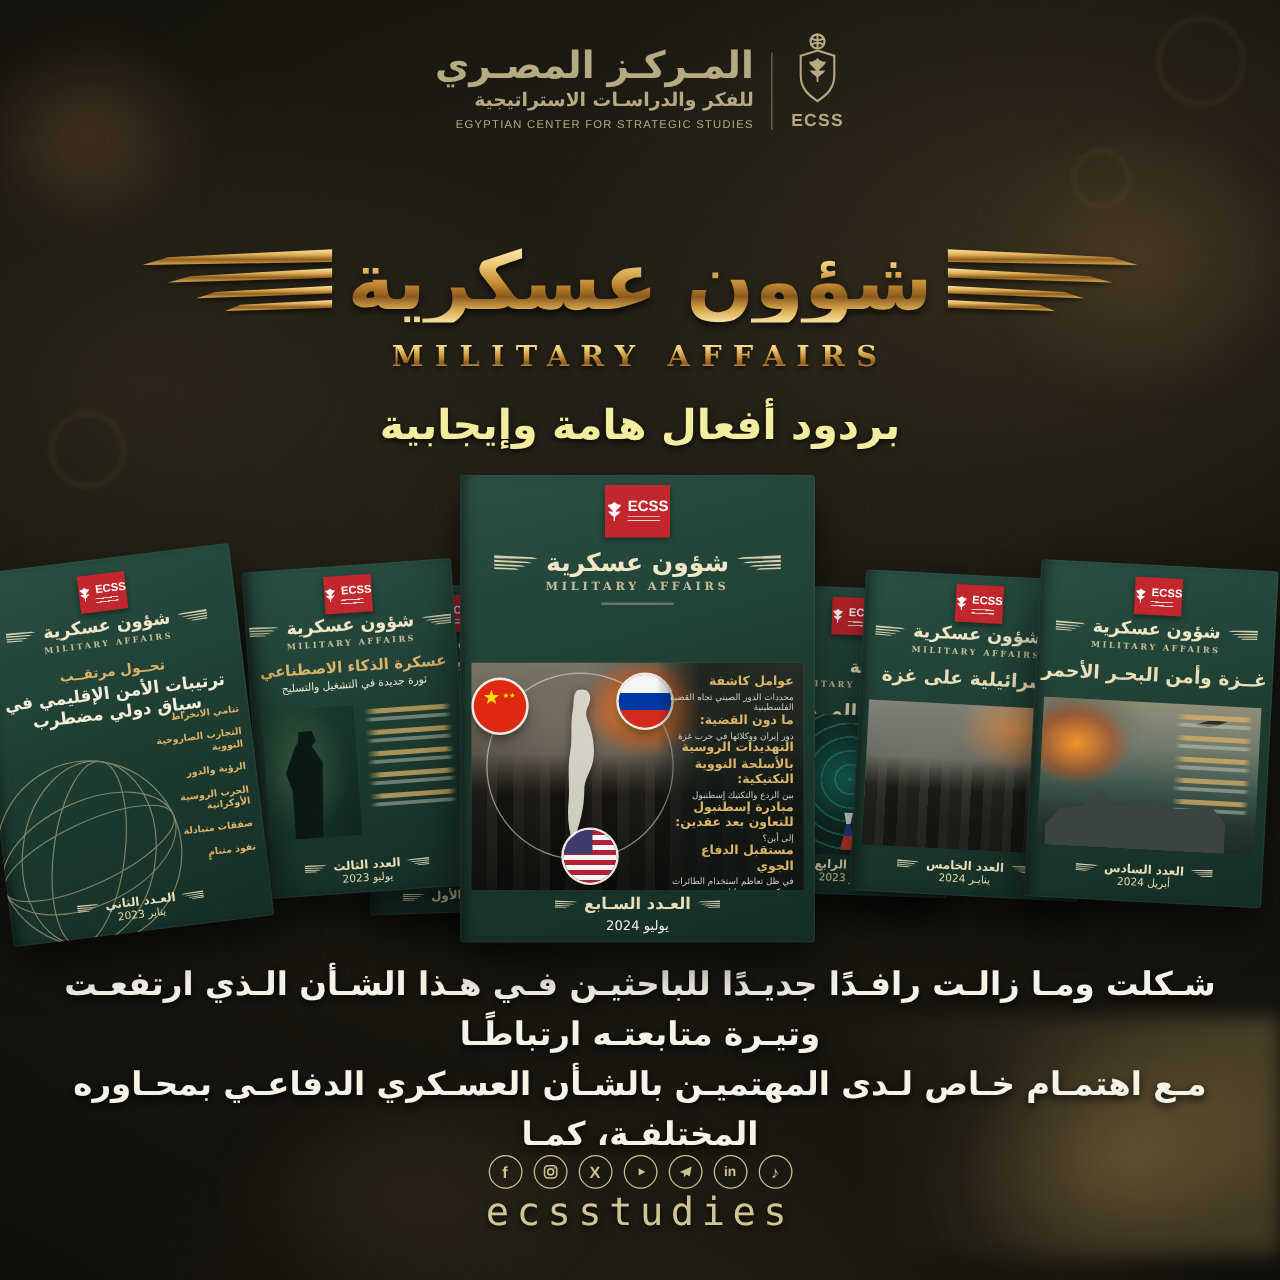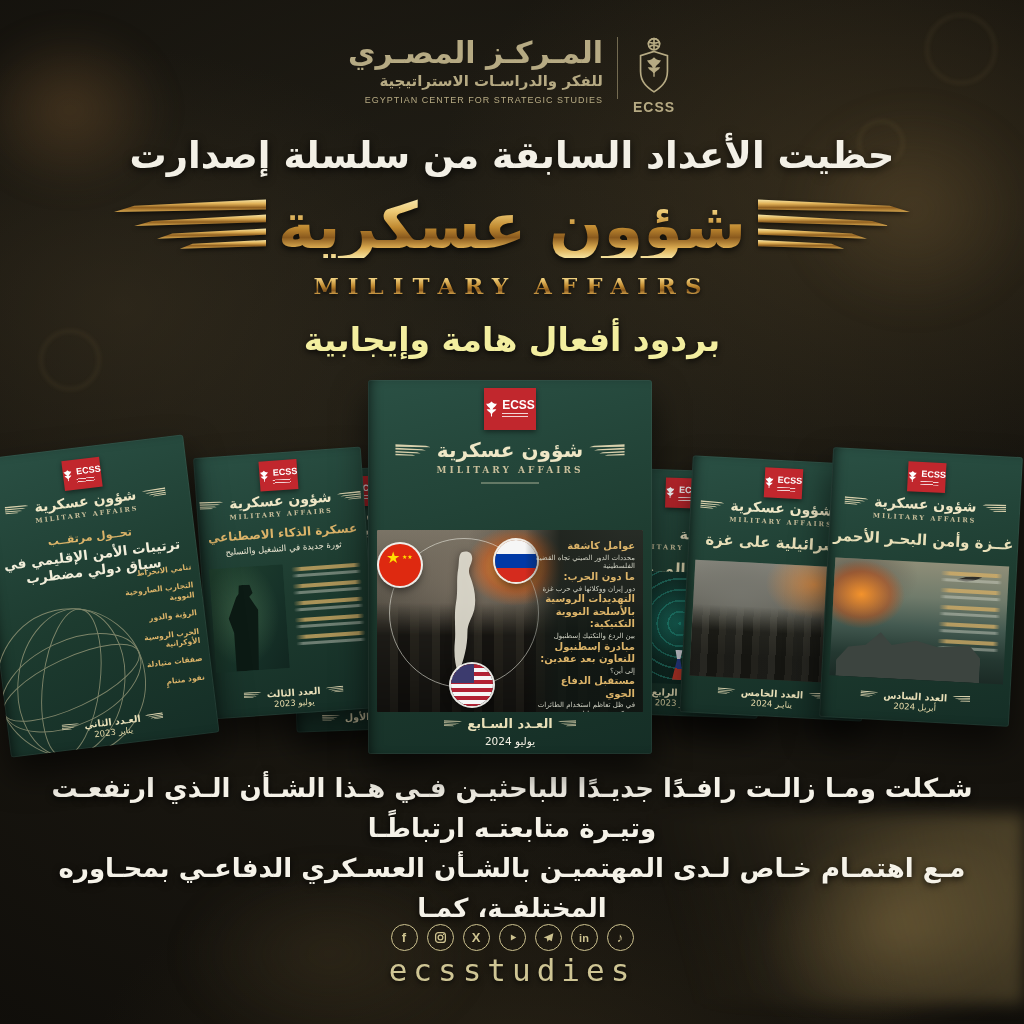--- a/index.html
+++ b/index.html
@@ -18,21 +18,21 @@
   .b3{left:120px;bottom:-60px;width:420px;height:260px;background:radial-gradient(closest-side,rgba(90,75,45,.26),transparent 72%);}
   .b4{right:-90px;bottom:-50px;width:430px;height:300px;background:radial-gradient(closest-side,rgba(188,156,92,.34),transparent 70%);transform:rotate(-16deg);}
   .beam{position:absolute;right:0;bottom:20px;width:460px;height:190px;pointer-events:none;filter:blur(8px);
     background:linear-gradient(255deg, rgba(205,175,105,.30), rgba(205,175,105,.05) 55%, transparent 75%);}
   .ring{position:absolute;border-radius:50%;border:2px solid rgba(190,160,100,.14);filter:blur(2px);pointer-events:none;}
   .r1g{right:28px;top:14px;width:70px;height:70px;}
   .r2g{right:120px;top:120px;width:46px;height:46px;}
   .r3g{left:40px;top:330px;width:60px;height:60px;}
 
   
-  .hdr{position:absolute;top:37px;left:0;width:100%;display:flex;justify-content:center;align-items:flex-start;gap:14px;color:#b6aa83;}
+  .hdr{position:absolute;top:26px;left:0;width:100%;display:flex;justify-content:center;align-items:flex-end;gap:14px;color:#b6aa83;}
   .hdr-txt{text-align:right;direction:rtl;}
   .hdr-ar1{font-size:30px;font-weight:bold;letter-spacing:1px;line-height:1.05;}
   .hdr-ar2{font-size:15px;font-weight:bold;margin-top:3px;}
   .hdr-en{font-size:9px;letter-spacing:1px;margin-top:5px;font-family:"Liberation Sans",sans-serif;}
   .hdr-sep{width:1px;height:62px;background:#b6aa83;opacity:.55;}
   .hdr-em{display:flex;flex-direction:column;align-items:center;gap:2px;}
   .hdr-abbr{font-size:14px;font-weight:bold;letter-spacing:1px;font-family:"Liberation Sans",sans-serif;}
 
   
   .headline{position:absolute;top:134px;left:0;width:100%;text-align:center;direction:rtl;
@@ -264,21 +264,20 @@
       <svg width="44" height="60" viewBox="0 0 40 58" fill="none" stroke="#b6aa83" stroke-width="1.6">
         <circle cx="20" cy="7" r="5.4"></circle>
         <path d="M14.5,7 a5.5,5.5 0 0 1 11,0 M20,1.6 v10.8 M15,4.4 c3,2 7,2 10,0 M15,9.6 c3,-2 7,-2 10,0"></path>
         <path d="M20,14 L33,18 L33,33 C33,44 26,49 20,53 C14,49 7,44 7,33 L7,18 Z"></path>
         <use href="#birdP" x="12" y="18" width="16" height="22" fill="#b6aa83" stroke="none"></use>
       </svg>
       <div class="hdr-abbr">ECSS</div>
     </div>
   </div>
 
-  <div class="headline">حظيت الأعداد السابقة من سلسلة إصدارت</div>
   <div class="logo-row">
     <svg class="wing" viewBox="0 0 120 44">
         <use href="#wingP" fill="url(#gg)"></use>
       </svg>
     <div class="logo-ar goldtxt">شؤون عسكرية</div>
     <svg class="wing flip" viewBox="0 0 120 44">
         <use href="#wingP" fill="url(#gg)"></use>
       </svg>
   </div>
   <div class="logo-en goldtxt">MILITARY AFFAIRS</div>
@@ -575,21 +574,21 @@
       </div>
       <div class="flag flag-cn"></div>
       <div class="flag flag-ru"></div>
       <div class="flag flag-us"></div>
       <div class="c-arts">
         <div>
           <div class="art-h">عوامل كاشفة</div>
           <div class="art-s">محددات الدور الصيني تجاه القضية الفلسطينية</div>
         </div>
         <div>
-          <div class="art-h">ما دون الحرب:</div>
+          <div class="art-h">ما دون القضية:</div>
           <div class="art-s">دور إيران ووكلائها في حرب غزة</div>
         </div>
         <div>
           <div class="art-h">التهديدات الروسية بالأسلحة النووية التكتيكية:</div>
           <div class="art-s">بين الردع والتكتيك إسطنبول</div>
         </div>
         <div>
           <div class="art-h">مبادرة إسطنبول للتعاون بعد عقدين:</div>
           <div class="art-s">إلى أين؟</div>
         </div>

